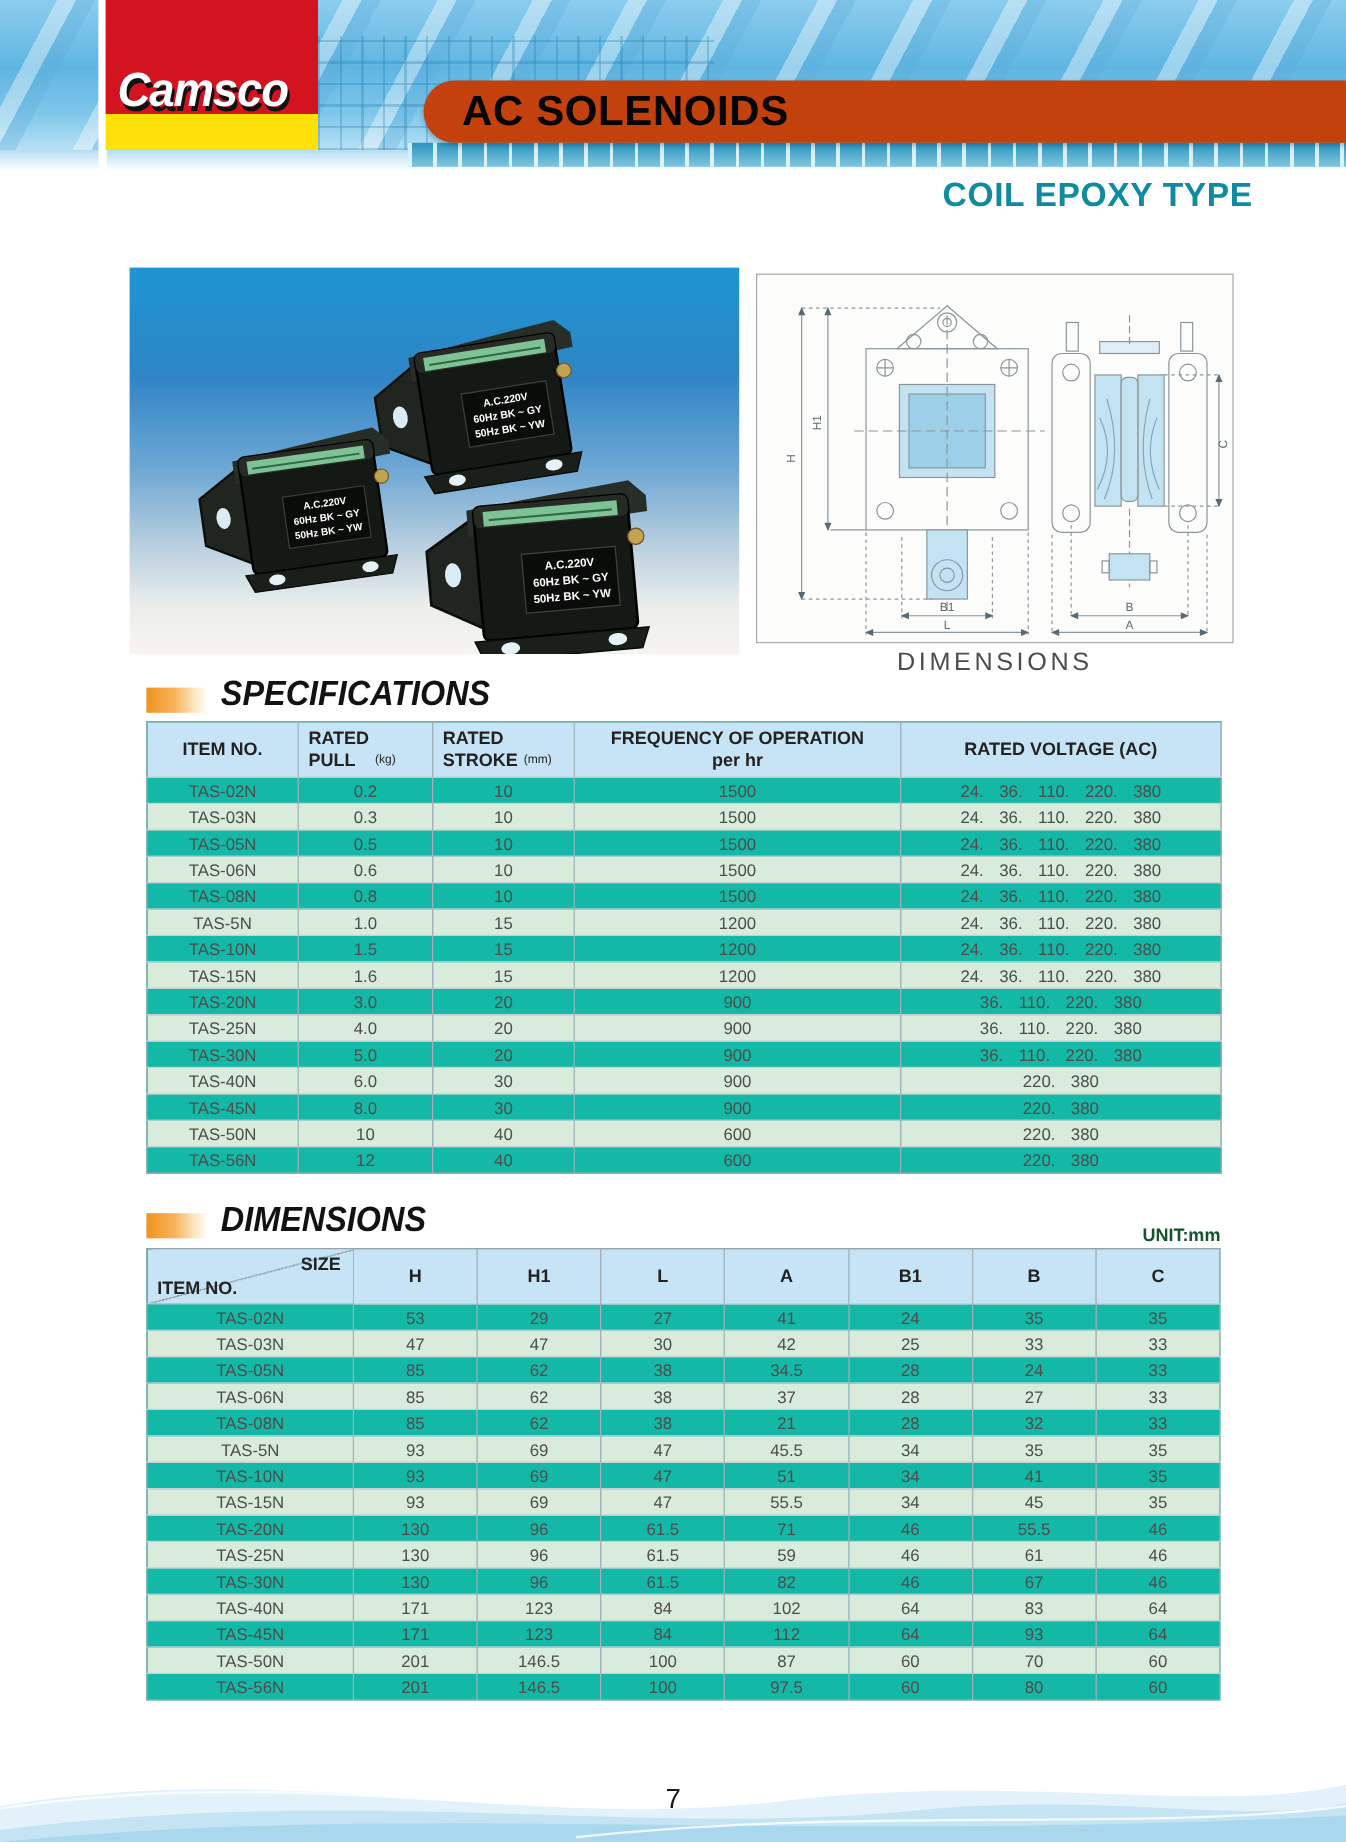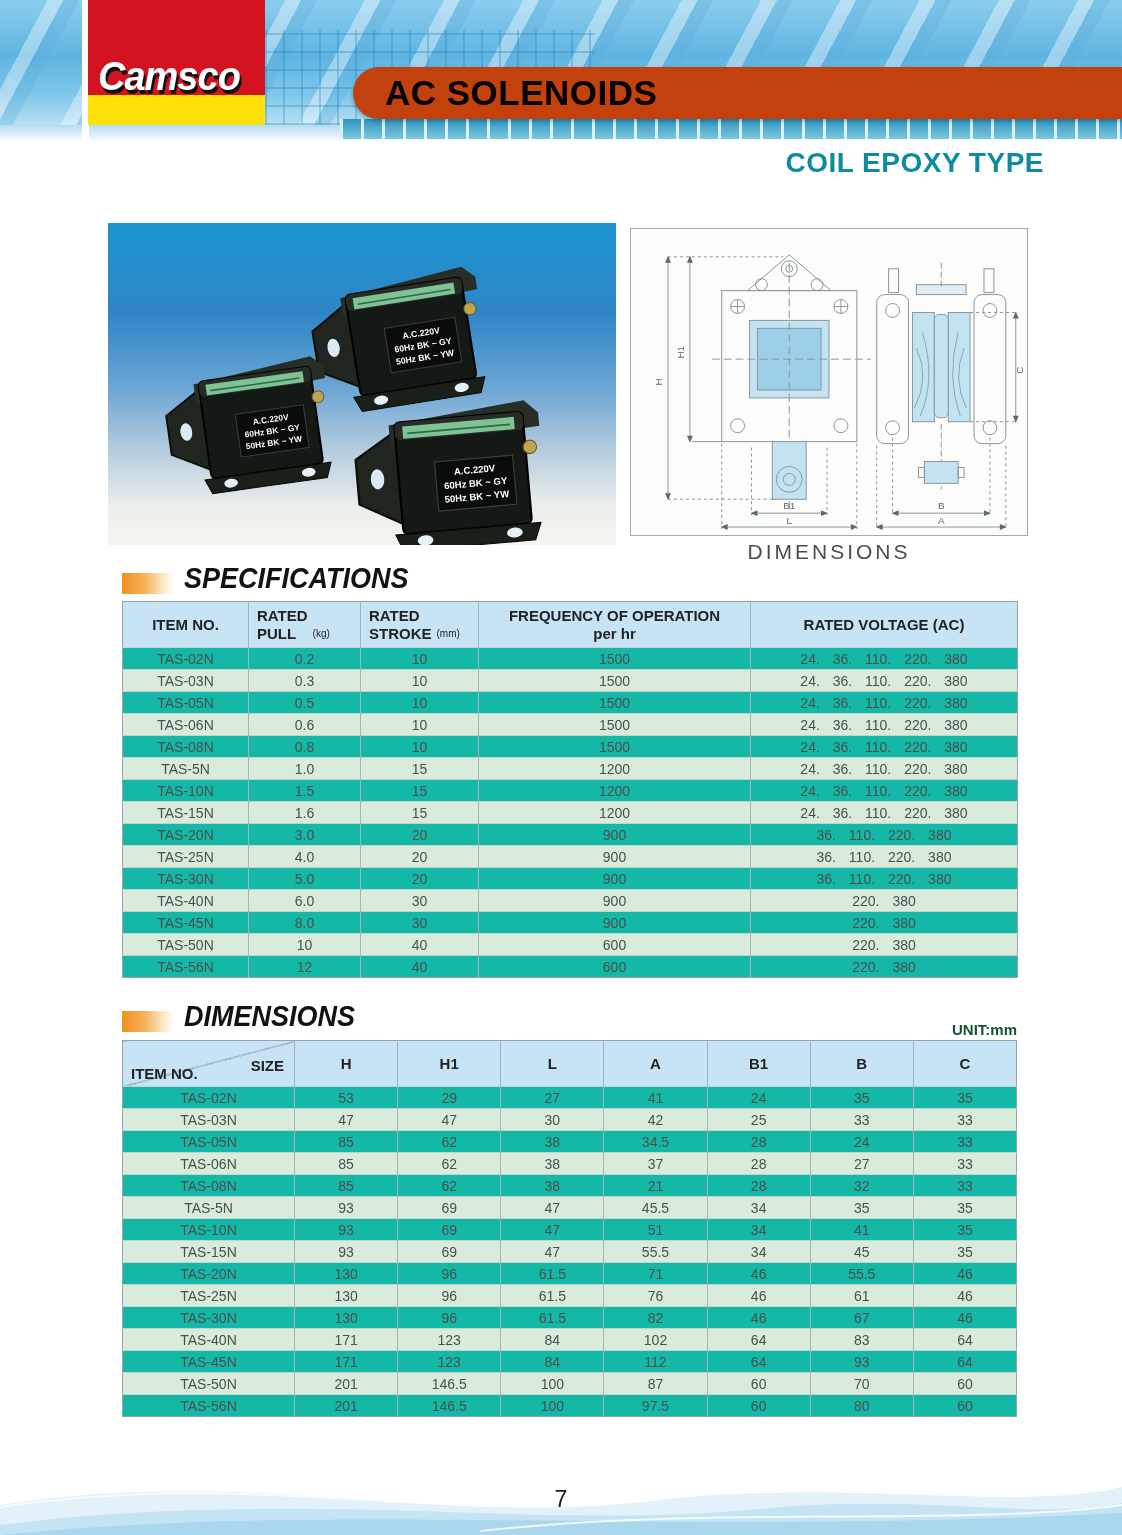--- a/index.html
+++ b/index.html
@@ -56,21 +56,21 @@
   tbody td{font-size:14px;color:#4d4d4d;border-top:1px solid #c6d1d6;}
   tbody tr{height:22px;}
   tbody tr.green{background:#d9ecdb;}
   #spec-table thead tr{height:46px;}
   #dim-table thead tr{height:46px;}
   .c-volt{word-spacing:9px;}
   .hstack{display:flex;align-items:center;justify-content:flex-start;padding-left:8px;gap:5px;}
   .hstack .lines{text-align:left;}
   .hstack .unit-sm{font-size:10px;font-weight:normal;align-self:flex-end;padding-bottom:2px;}
   .corner{position:relative;background-image:linear-gradient(to bottom right,transparent 49.4%,#8fa3ad 49.4%,#8fa3ad 50.6%,transparent 50.6%);}
-  .corner .ct{position:absolute;top:16px;right:10px;font-size:15px;font-weight:bold;}
+  .corner .ct{position:absolute;top:4px;right:10px;font-size:15px;font-weight:bold;}
   .corner .cb{position:absolute;bottom:4px;left:8px;font-size:15px;font-weight:bold;}
   
   .waves{position:absolute;left:0;bottom:0;width:1122px;height:100px;}
   .pageno{position:absolute;left:0;bottom:22px;width:1122px;text-align:center;font-size:23px;color:#1a1a1a;}
   .dimtext{fill:#5a6a72;font-size:10px;}
 </style>
 </head>
 <body>
 
 <div class="band">
@@ -476,21 +476,21 @@
         <td>71</td>
         <td>46</td>
         <td>55.5</td>
         <td>46</td>
       </tr>
       <tr class="green">
         <td>TAS-25N</td>
         <td>130</td>
         <td>96</td>
         <td>61.5</td>
-        <td>76</td>
+        <td>59</td>
         <td>46</td>
         <td>61</td>
         <td>46</td>
       </tr>
       <tr>
         <td>TAS-30N</td>
         <td>130</td>
         <td>96</td>
         <td>61.5</td>
         <td>82</td>

